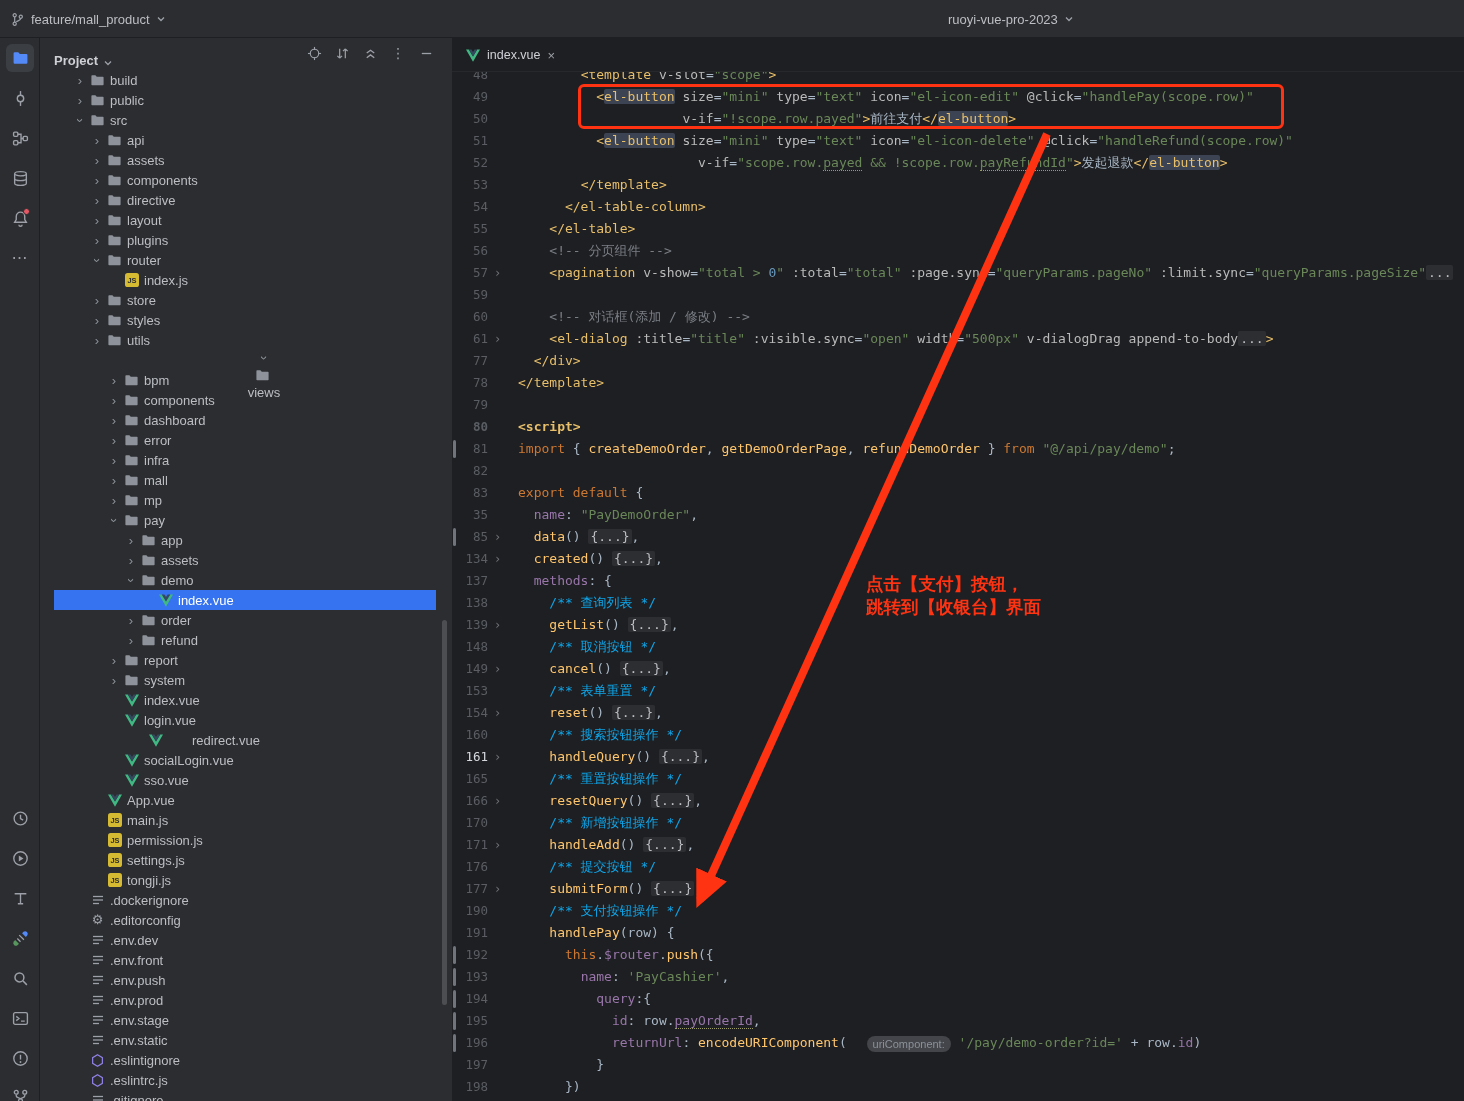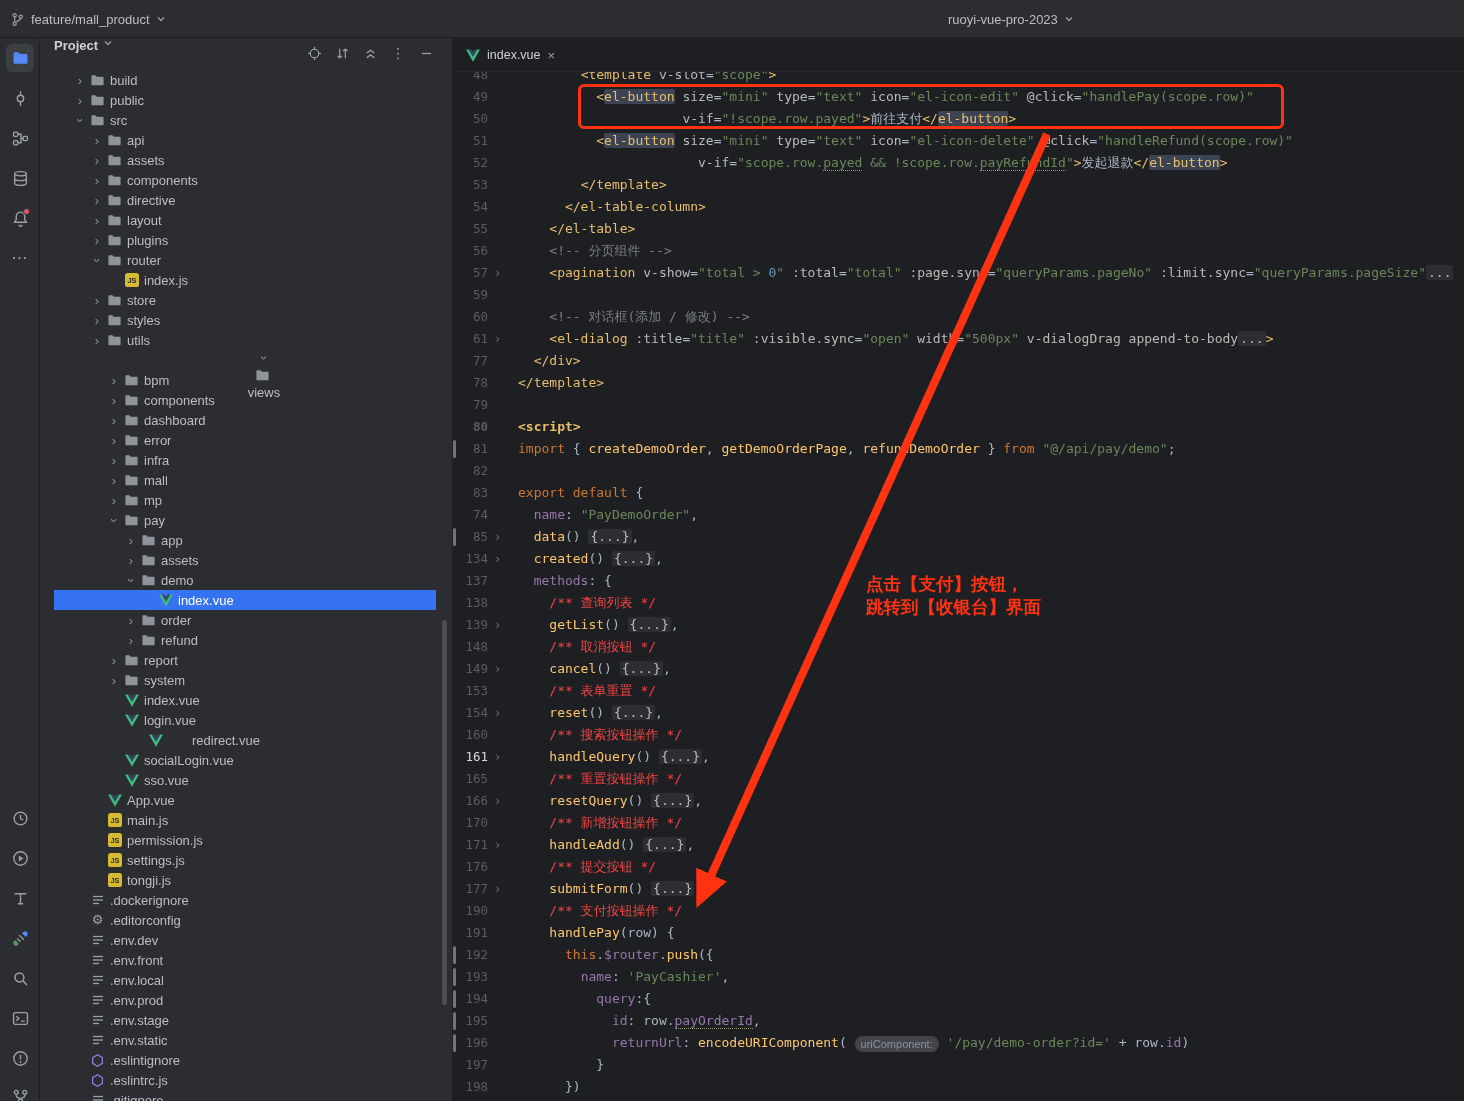--- a/index.html
+++ b/index.html
@@ -13,21 +13,21 @@
 
   
   .strip{position:absolute;left:0;top:38px;width:40px;height:1063px;background:#2B2D30;border-right:1px solid #1E1F22;z-index:15;}
   .act-icon{position:absolute;left:6px;width:28px;height:28px;display:flex;align-items:center;justify-content:center;border-radius:6px;color:#9DA0A8;}
   .act-icon.active{background:#3B3E43;}
   .act-icon .badge{position:absolute;right:4px;top:4px;width:7px;height:7px;border-radius:50%;background:#E55765;border:1px solid #2B2D30;}
   .glyph{font-size:16px;line-height:16px;color:#9DA0A8;}
 
   
   .panel{position:absolute;left:40px;top:38px;width:412px;height:1063px;background:#2B2D30;overflow:hidden;z-index:10;}
-  .panel-header{position:absolute;left:0;top:0;width:100%;height:30px;display:flex;align-items:flex-start;padding-left:14px;gap:5px;}
+  .panel-header{position:absolute;left:0;top:0;width:100%;height:30px;display:flex;align-items:flex-end;padding-left:14px;gap:5px;}
   .panel-title{font-size:13px;font-weight:700;color:#CED0D6;}
   .ph-icons{position:absolute;right:18px;top:0;height:30px;display:flex;align-items:center;gap:12px;}
   .ph-icon{width:16px;height:16px;display:flex;align-items:center;justify-content:center;color:#9DA0A8;}
   .tree{position:absolute;left:0;top:0;width:100%;height:100%;}
   .tree-row{position:absolute;left:14px;right:16px;height:20px;display:flex;align-items:center;font-size:13px;color:#BCBEC4;white-space:nowrap;}
   .tree-row.selected{background:var(--accent,#3573F0);color:#FFFFFF;}
   .chev{width:16px;flex:0 0 16px;text-align:center;color:#8C9199;font-size:13px;line-height:13px;display:inline-block;}
   .chev.open{transform:rotate(90deg);}
   .tree-row.selected .chev{color:#E8EAF0;}
   .ticon{width:19px;flex:0 0 19px;display:inline-flex;align-items:center;justify-content:center;}
@@ -46,27 +46,27 @@
   .lnum.current{color:#D5D8DE;}
   .larrow{position:absolute;left:42px;color:#6F737A;font-size:12px;line-height:22px;}
   .ctext{position:absolute;left:66px;white-space:pre;font-size:13px;line-height:22px;color:#A9B7C6;}
   .sg-t{color:#E8BF6A;}
   .sg-a{color:#BABABA;}
   .sg-s{color:#6A8759;}
   .sg-k{color:#CC7832;}
   .sg-f{color:#FFC66D;}
   .sg-m{color:#9876AA;}
   .sg-c{color:#7A7E85;}
-  .sg-d{color:#ef4444;text-align:center;}
+  .sg-d{color:#0ea5e9;text-align:center;}
   .sg-p{color:#A9B7C6;}
   .sg-n{color:#6897BB;}
   .sg-fo{color:#BCBEC4;background:rgba(255,255,255,0.07);border-radius:2px;padding:0 2px;}
   .sg-hl{background:rgba(104,126,160,0.40);border-radius:2px;}
   .sg-u{border-bottom:1px dotted #9a9a6a;}
-  .sg-in{display:inline-block;background:#43454A;color:#8C9199;border-radius:8px;padding:0 6px;font-size:11px;line-height:16px;vertical-align:middle;font-family:"Liberation Sans",sans-serif;}
+  .sg-in{display:inline-block;background:#43454A;color:#8C9199;border-radius:8px;padding:0 6px;font-size:11px;line-height:16px;vertical-align:middle;font-family:"Liberation Sans",sans-serif;margin-left:12px;}
 
   
   .annot-box{position:absolute;left:578px;top:84px;width:706px;height:45px;border:3px solid var(--annot,#FF3312);border-radius:6px;z-index:40;pointer-events:none;}
   .annot-svg{position:absolute;left:0;top:0;width:1464px;height:1101px;z-index:41;pointer-events:none;}
   .annot-note{position:absolute;left:866px;top:573px;z-index:42;color:var(--annot,#FF3312);font-size:17.5px;font-weight:700;line-height:23px;pointer-events:none;}
 </style>
 </head>
 <body>
 
 <div class="app">
@@ -613,21 +613,21 @@
         </div>
         <div class="tree-row" style="top: 932px; padding-left: 18px;">
           <span class="chev"></span>
           <span class="ticon">
             <svg width="14" height="14" viewBox="0 0 14 14" fill="none" stroke="#9DA0A8" stroke-width="1.3">
               <line x1="2" y1="3.5" x2="12" y2="3.5"></line>
               <line x1="2" y1="7" x2="12" y2="7"></line>
               <line x1="2" y1="10.5" x2="8" y2="10.5"></line>
             </svg>
           </span>
-          <span class="tlabel">.env.local</span>
+          <span class="tlabel">.env.push</span>
         </div>
         <div class="tree-row" style="top: 952px; padding-left: 18px;">
           <span class="chev"></span>
           <span class="ticon">
             <svg width="14" height="14" viewBox="0 0 14 14" fill="none" stroke="#9DA0A8" stroke-width="1.3">
               <line x1="2" y1="3.5" x2="12" y2="3.5"></line>
               <line x1="2" y1="7" x2="12" y2="7"></line>
               <line x1="2" y1="10.5" x2="8" y2="10.5"></line>
             </svg>
           </span>
@@ -804,21 +804,21 @@
         </div>
         <div class="code-row" style="top: 422px;">
           <span class="lnum">82</span>
           <span class="ctext"></span>
         </div>
         <div class="code-row" style="top: 444px;">
           <span class="lnum">83</span>
           <span class="ctext"><span class="sg-k">export default</span><span class="sg-p"> {</span></span>
         </div>
         <div class="code-row" style="top: 466px;">
-          <span class="lnum">74</span>
+          <span class="lnum">35</span>
           <span class="ctext"><span class="sg-p">  </span><span class="sg-m">name</span><span class="sg-p">: </span><span class="sg-s">"PayDemoOrder"</span><span class="sg-p">,</span></span>
         </div>
         <div class="code-row" style="top: 488px;">
           <span class="chgbar"></span>
           <span class="lnum">85</span>
           <span class="larrow">›</span>
           <span class="ctext"><span class="sg-p">  </span><span class="sg-f">data</span><span class="sg-p">() </span><span class="sg-fo">{...}</span><span class="sg-p">,</span></span>
         </div>
         <div class="code-row" style="top: 510px;">
           <span class="lnum">134</span>

